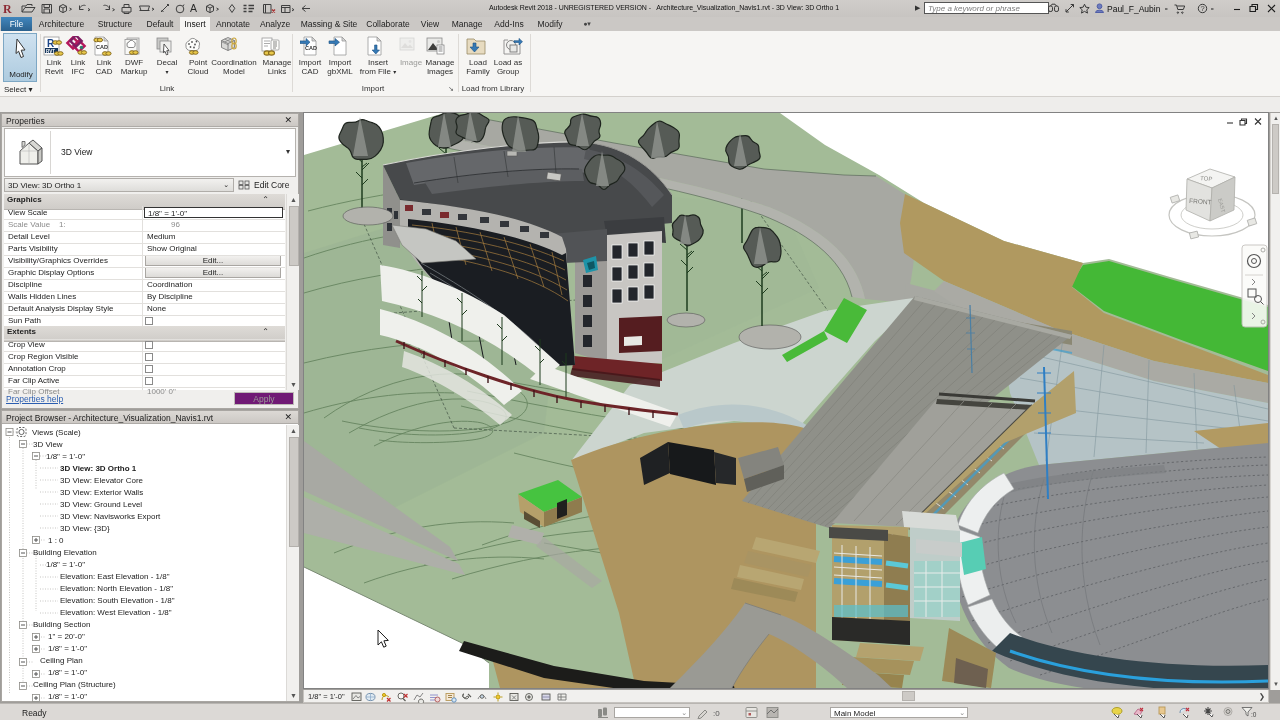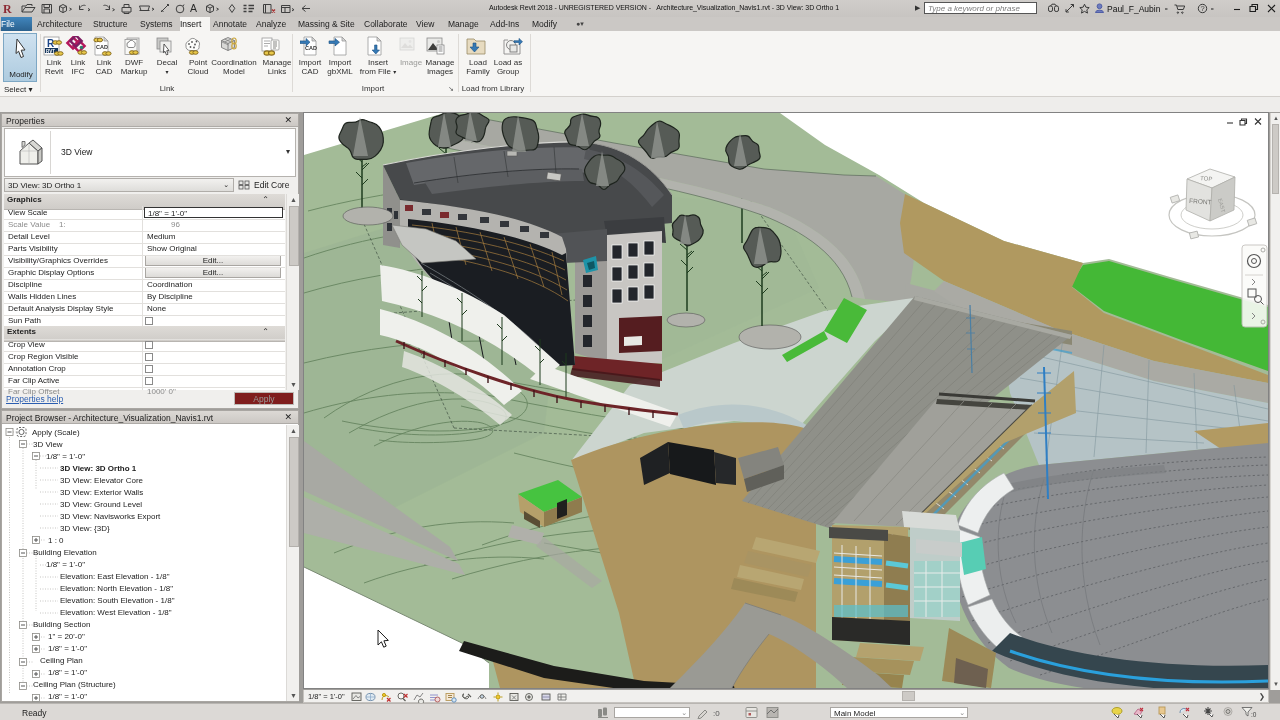--- a/index.html
+++ b/index.html
@@ -1,23 +1,23 @@
 <!DOCTYPE html>
 <html><head>
 <meta charset="utf-8">
 <style>
   * { margin:0; padding:0; box-sizing:border-box; }
   html,body { width:1280px; height:720px; overflow:hidden; }
   body { font-family:"Liberation Sans", sans-serif; position:relative; background:#9f9d9a; font-size:8px; }
   .abs { position:absolute; }
   #titlebar { left:0; top:0; width:1280px; height:17px; background:linear-gradient(#d0cdca,#c7c4c1); color:#1e1e1e; }
   #title-text { position:absolute; left:489px; top:4px; font-size:7px; letter-spacing:-0.05px; color:#111; }
-  #searchbox { position:absolute; left:924px; top:2px; width:113px; height:12px; background:#fff; border:1px solid #555; font-size:8px; font-style:italic; color:#7d7d7d; padding:1px 3px; }
+  #searchbox { position:absolute; left:924px; top:2px; width:125px; height:12px; background:#fff; border:1px solid #555; font-size:8px; font-style:italic; color:#7d7d7d; padding:1px 3px; }
   #tabrow { left:0; top:17px; width:1280px; height:14px; background:#cbc8c5; }
-  .tab { position:absolute; top:0; height:14px; font-size:8.5px; color:#222; text-align:left; line-height:14px; }
+  .tab { position:absolute; top:0; height:14px; font-size:8.5px; color:#222; text-align:center; line-height:14px; }
   #ribbon { left:0; top:31px; width:1280px; height:66px; background:#f6f5f3; border-bottom:1px solid #d3d0cc; }
   .rlabel { position:absolute; font-size:8px; color:#333; top:53px; width:70px; text-align:center; }
   .rtxt { position:absolute; font-size:8px; color:#2e2e2e; text-align:center; line-height:9px; }
   .sep { position:absolute; top:3px; height:58px; width:1px; background:#dddad6; }
   .ricon { position:absolute; top:5px; }
   .panel-head { position:absolute; left:0; top:0; width:100%; height:13px; background:linear-gradient(#dcd9d5,#ccc8c4); font-size:8.5px; color:#1c1c1c; padding:1.5px 0 0 4px; border-bottom:1px solid #aeaba7; }
   .prow { position:absolute; font-size:8px; color:#1c1c1c; white-space:nowrap; }
   .gray { color:#8c8c8c; }
   .gridline { position:absolute; left:2px; width:281px; height:1px; background:#e2e0dd; }
   .cell-sep { position:absolute; width:1px; background:#e2e0dd; }
@@ -127,21 +127,21 @@
       <path d="M18,6.5 h5.5 v5 h-5.5 z M20,6.5 v-2 h5.5 v5 h-2"></path>
       <path d="M36,5 l7,7 M43,5 l-7,7"></path>
     </g>
   </svg>
 </div>
 
 <div class="abs" id="tabrow">
   <div class="tab" style="left:1px; width:31px; background:linear-gradient(#4186bd,#2b618e); color:#fff;">File</div>
   <div class="tab" style="left:37px; width:49px;">Architecture</div>
   <div class="tab" style="left:93px; width:44px;">Structure</div>
-  <div class="tab" style="left:140px; width:40px;">Systems</div>
+  <div class="tab" style="left:140px; width:40px;">Default</div>
   <div class="tab" style="left:180px; width:30px; background:#f6f5f3; color:#111;">Insert</div>
   <div class="tab" style="left:213px; width:40px;">Annotate</div>
   <div class="tab" style="left:256px; width:38px;">Analyze</div>
   <div class="tab" style="left:298px; width:62px;">Massing &amp; Site</div>
   <div class="tab" style="left:364px; width:48px;">Collaborate</div>
   <div class="tab" style="left:416px; width:28px;">View</div>
   <div class="tab" style="left:448px; width:38px;">Manage</div>
   <div class="tab" style="left:490px; width:38px;">Add-Ins</div>
   <div class="tab" style="left:532px; width:36px;">Modify</div>
   <div class="tab" style="left:576px; width:22px; font-size:7px; color:#444;">●▾</div>
@@ -413,21 +413,21 @@
   <div class="gridline" style="top:260.5px;"></div>
     <div class="gridline" style="top:272.5px;"></div>
 
   <div class="abs" style="left:284px; top:80px; width:13px; height:196px; background:#f1f0ee; border-left:1px solid #dcdad7;">
     <div class="abs" style="left:3px; top:2px; font-size:7px; color:#555;">▲</div>
     <div class="abs" style="left:1.5px; top:12px; width:10px; height:60px; background:#cdcac6; border:1px solid #b3b0ac;"></div>
     <div class="abs" style="left:3px; bottom:2px; font-size:7px; color:#555;">▼</div>
   </div>
 
   <div class="abs" style="left:4px; top:280px; font-size:8.5px; color:#2a5db0; text-decoration:underline;">Properties help</div>
-  <div class="abs" style="left:232px; top:278px; width:60px; height:13px; background:#7f1d1d; border:1px solid #bdbab6; color:#9b9b99; font-size:8.5px; text-align:center; line-height:12px;">Apply</div>
+  <div class="abs" style="left:232px; top:278px; width:60px; height:13px; background:#701a75; border:1px solid #bdbab6; color:#9b9b99; font-size:8.5px; text-align:center; line-height:12px;">Apply</div>
 </div>
 
 <div class="abs" id="browser" style="left:1px; top:410px; width:298px; height:292px; background:#fff; border:1px solid #a9a6a2;">
   <div class="panel-head">Project Browser - Architecture_Visualization_Navis1.rvt<span style="position:absolute; right:6px; top:1px; color:#222; font-size:9px;">✕</span></div>
   <svg class="abs" style="left:0; top:14px;" width="283" height="277" viewBox="0 0 283 277">
     <g stroke="#b8b6b2" stroke-dasharray="1,1.5" fill="none" stroke-width=".8">
       <path d="M7.5,12 V268"></path>
       <path d="M21,18 V258"></path>
       <path d="M34,30 V64"></path>
       <path d="M34,128 V186"></path>
@@ -482,21 +482,21 @@
       <path d="M19,237 h4"></path>
         <path d="M32,249 h4 M34,247 v4"></path>
       <path d="M19,261 h4"></path>
         <path d="M32,273 h4 M34,271 v4"></path>
     </g>
     <g fill="none" stroke="#555" stroke-width=".9">
         <rect x="15" y="2.5" width="9" height="9" rx="2" stroke-dasharray="2,1.5"></rect>
         <circle cx="19.5" cy="7" r="2.6"></circle>
       </g>
   </svg>
-  <div class="trow" style="left:30px; top:16.5px;">Apply (Scale)</div>
+  <div class="trow" style="left:30px; top:16.5px;">Views (Scale)</div>
   <div class="trow" style="left:31px; top:28.5px;">3D View</div>
   <div class="trow" style="left:44px; top:40.5px;">1/8" = 1'-0"</div>
   <div class="trow" style="left:58px; top:52.5px; font-weight:bold;">3D View: 3D Ortho 1</div>
   <div class="trow" style="left:58px; top:64.5px;">3D View: Elevator Core</div>
   <div class="trow" style="left:58px; top:76.5px;">3D View: Exterior Walls</div>
   <div class="trow" style="left:58px; top:88.5px;">3D View: Ground Level</div>
   <div class="trow" style="left:58px; top:100.5px;">3D View: Navisworks Export</div>
   <div class="trow" style="left:58px; top:112.5px;">3D View: {3D}</div>
   <div class="trow" style="left:46px; top:124.5px;">1 : 0</div>
   <div class="trow" style="left:31px; top:136.5px;">Building Elevation</div>

